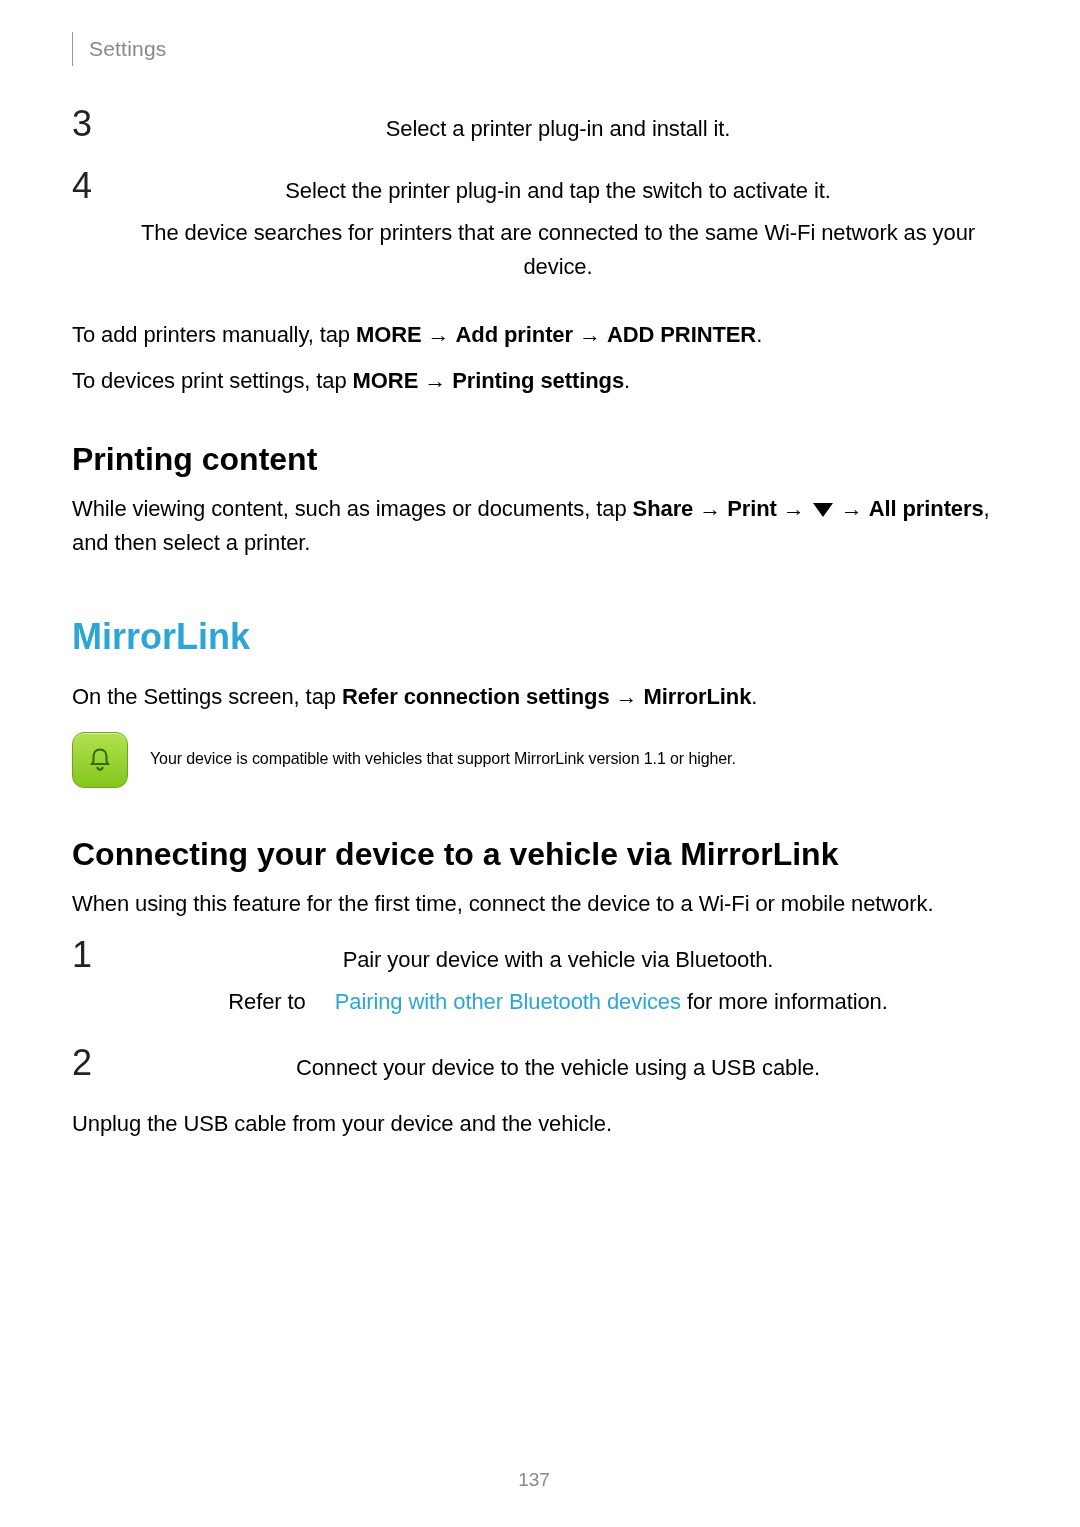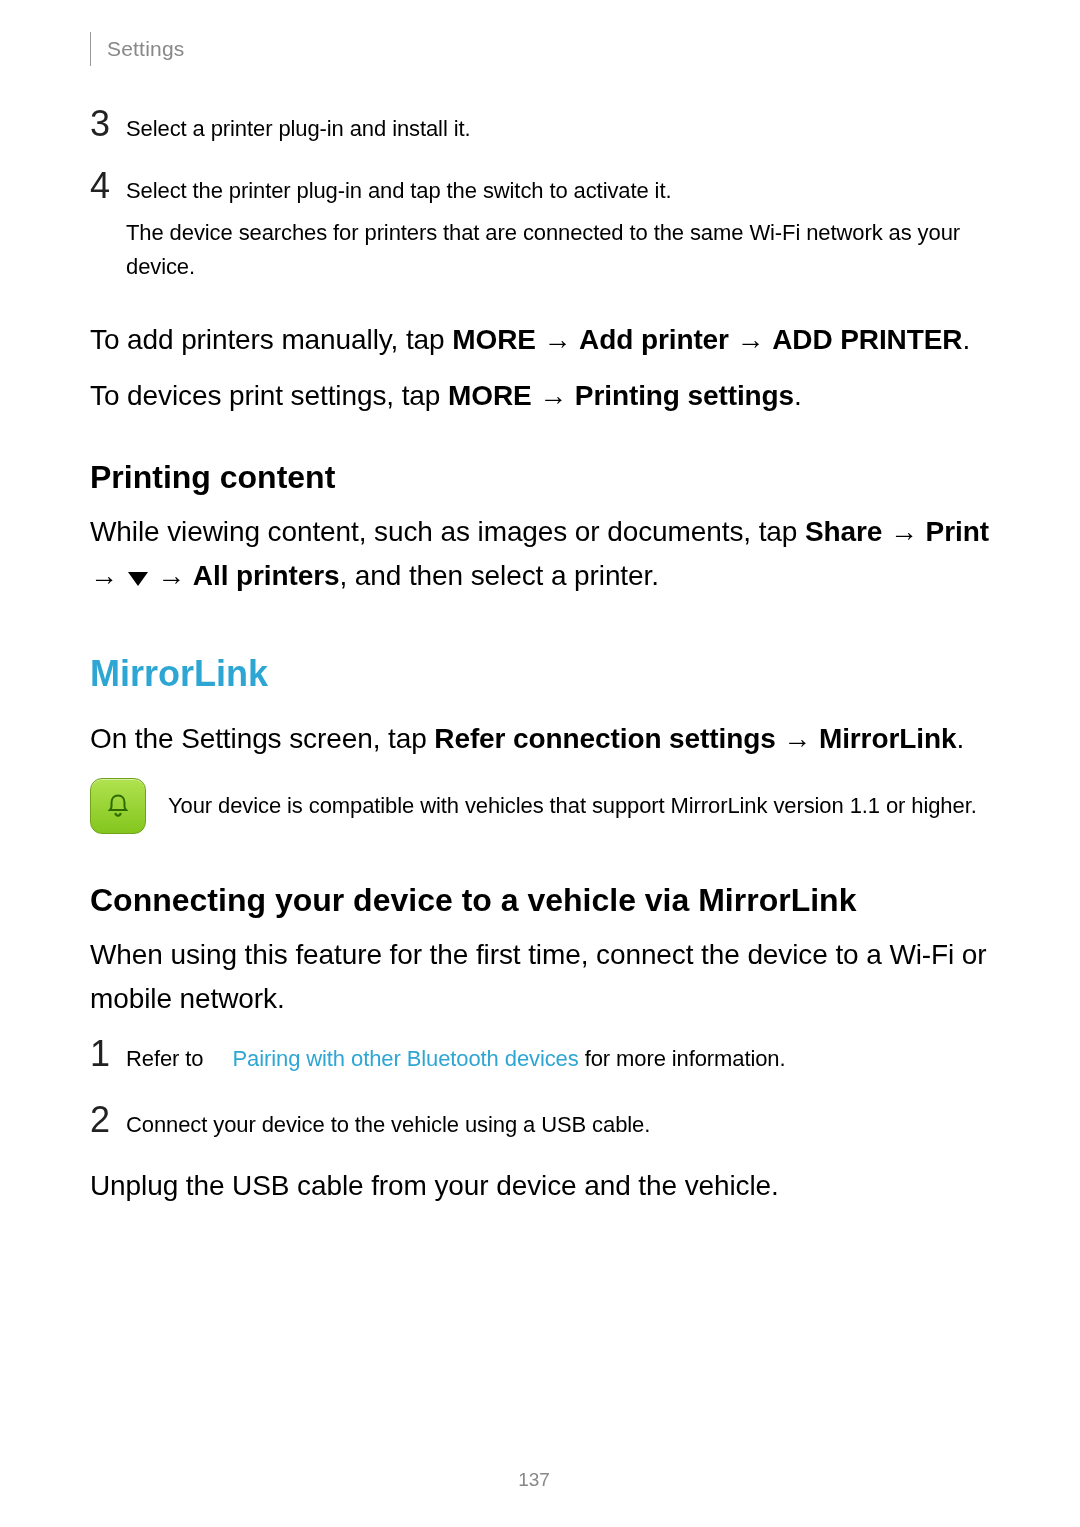--- a/index.html
+++ b/index.html
@@ -8,21 +8,21 @@
     background: #fff;
     font-family: "Segoe UI", "Helvetica Neue", -apple-system, Arial, sans-serif;
     color: #000;
     width: 1080px;
   }
   .page {
     width: 1080px;
     min-height: 1527px;
     box-sizing: border-box;
     position: relative;
-    padding: 0 90px;
+    padding: 0 72px;
   }
   .header {
     padding-top: 32px;
     display: flex;
     align-items: center;
   }
   .header-line {
     border-left: 1px solid #999;
     height: 34px;
     margin-right: 16px;
@@ -48,23 +48,23 @@
     flex: none;
     line-height: 1;
   }
   .step-body {
     flex: 1;
     font-size: 22px;
     line-height: 1.55;
     color: #000;
     letter-spacing: -0.1px;
   }
-  .step-body p { margin: 0 0 8px 0; }
+  .step-body p { margin: 0 0 8px 0; text-align: center; }
   .para {
-    font-size: 28px;
+    font-size: 22px;
     line-height: 1.55;
     margin: 0 0 12px 0;
     letter-spacing: -0.1px;
   }
   .para b, .step-body b { font-weight: 700; }
   .sub-head {
     font-size: 32px;
     font-weight: 700;
     margin-top: 42px;
     margin-bottom: 14px;
@@ -89,21 +89,21 @@
     background: linear-gradient(#b0e24f,#84c61e);
     display: flex;
     align-items: center;
     justify-content: center;
     margin-right: 22px;
     flex: none;
     border: 1px solid #6ea31a;
     box-shadow: inset 0 1px 0 rgba(255,255,255,0.5);
   }
   .note-text {
-    font-size: 22px;
+    font-size: 16px;
     line-height: 1.55;
     letter-spacing: -0.1px;
   }
   .link {
     color: #2ea6d3;
     margin-left: 23px;
   }
   .tri {
     display: inline-block;
     width: 0; height: 0;
@@ -176,20 +176,21 @@
       </div>
       <div class="note-text">Your device is compatible with vehicles that support MirrorLink version 1.1 or higher.</div>
     </div>
 
     <div class="sub-head" style="margin-top:48px">Connecting your device to a vehicle via MirrorLink</div>
     <p class="para">When using this feature for the first time, connect the device to a Wi-Fi or mobile network.</p>
 
     <div class="step" style="margin-top:16px">
       <div class="step-num">1</div>
       <div class="step-body">
+        <p>Pair your device with a vehicle via Bluetooth.</p>
         <p>
           <span>Refer to </span><span class="link">Pairing with other Bluetooth devices</span><span> for more information.</span>
         </p>
       </div>
     </div>
 
     <div class="step" style="margin-top:18px">
       <div class="step-num">2</div>
       <div class="step-body">
         <p>Connect your device to the vehicle using a USB cable.</p>

